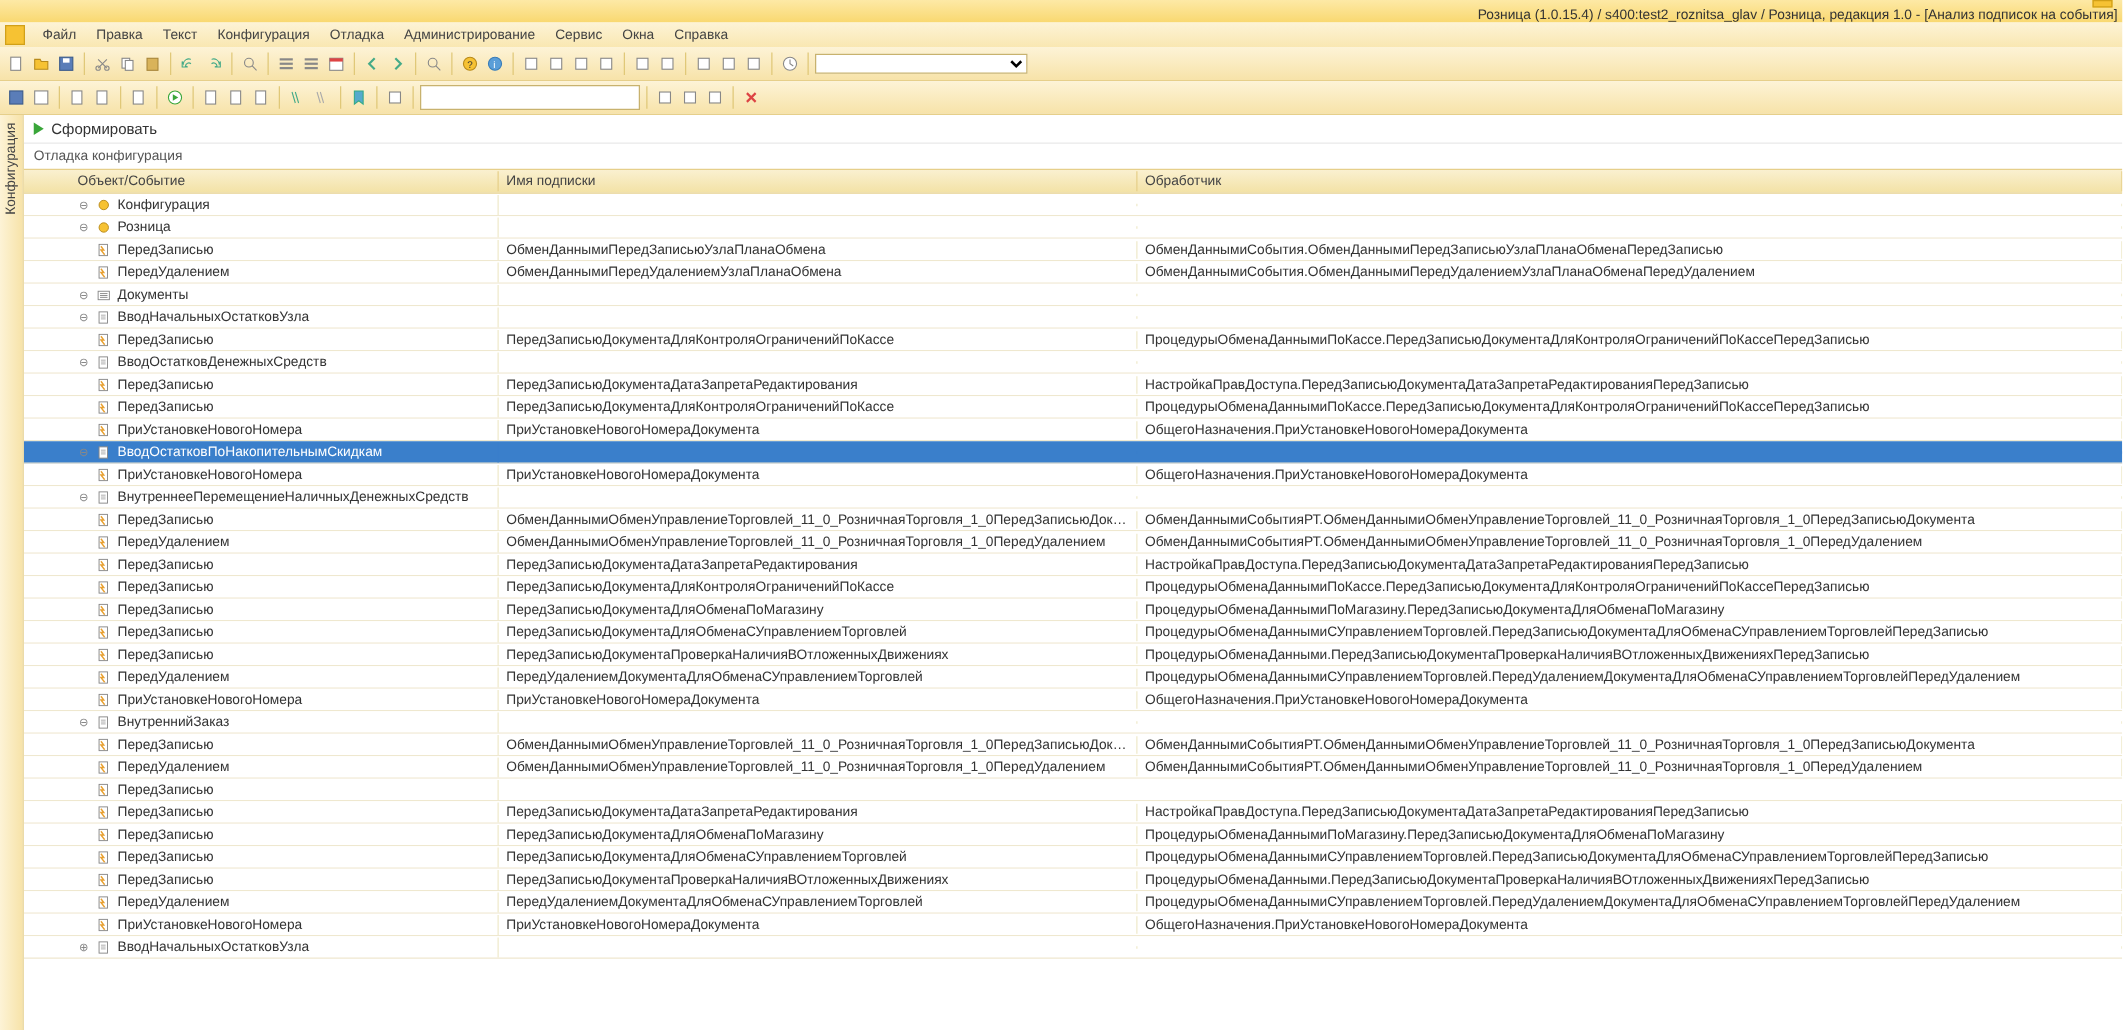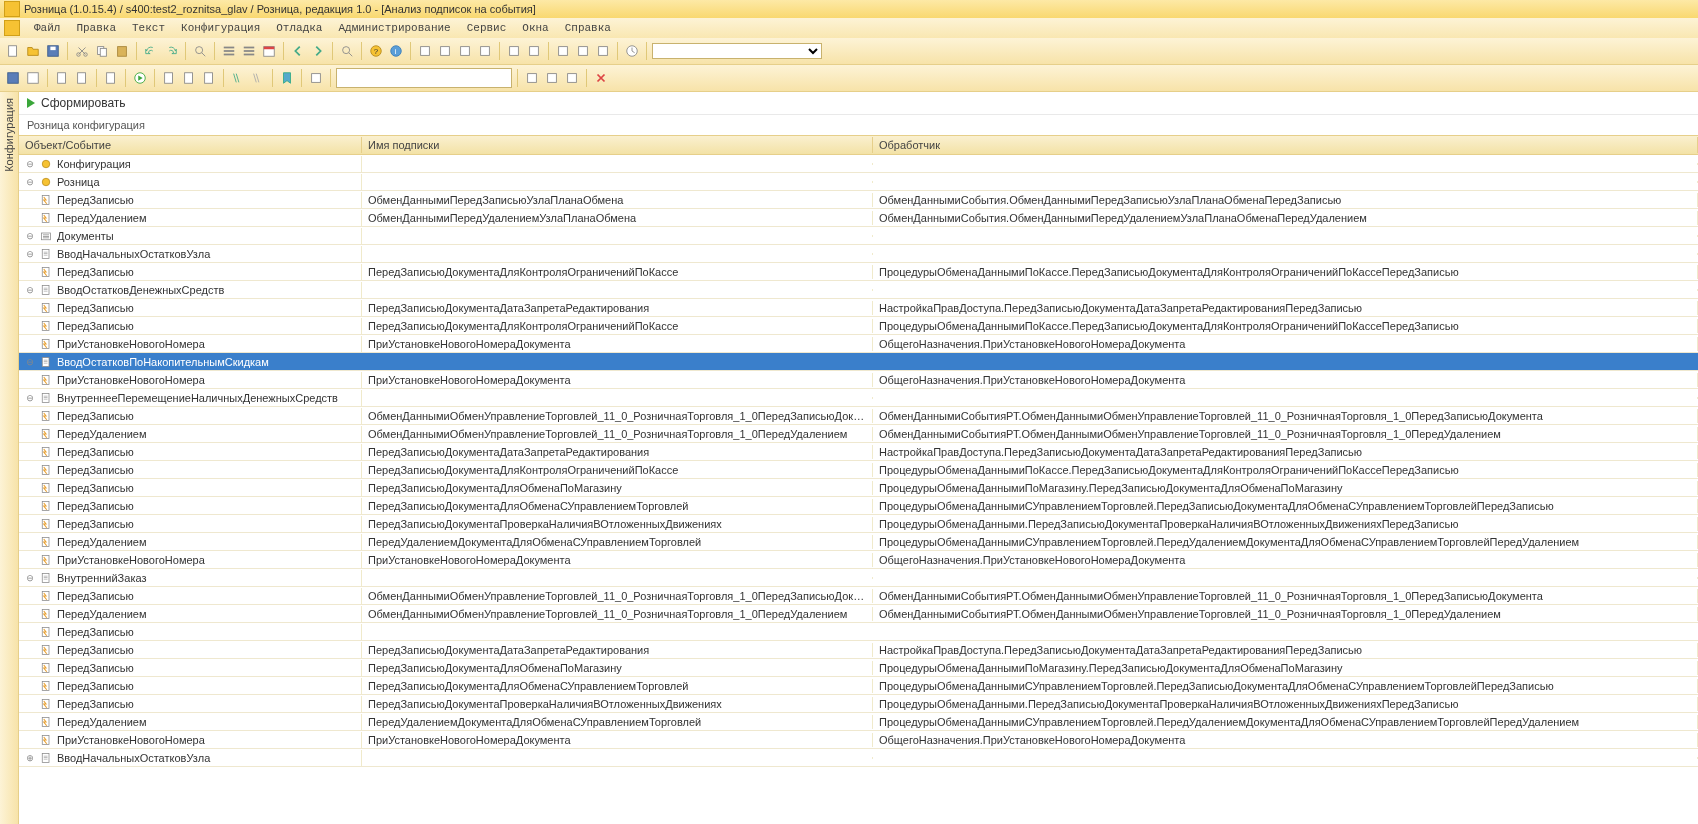--- a/index.html
+++ b/index.html
@@ -1,37 +1,37 @@
 <!DOCTYPE html>
 <html><head>
 <meta charset="utf-8">
 <style>
 html,body{margin:0;padding:0;font-family:"Segoe UI",Tahoma,Arial,sans-serif;font-size:11px;color:#333;background:#fff;overflow:hidden;}
 body{width:1698px;height:824px;}
-.titlebar{background:linear-gradient(#fde9a6,#f9d870);height:18px;display:flex;align-items:center;padding:0 4px;font-size:11px;color:#333;white-space:nowrap;overflow:hidden;}
+.titlebar{background:linear-gradient(#fde9a6,#f9d870);height:18px;display:flex;align-items:flex-end;padding:0 4px;font-size:11px;color:#333;white-space:nowrap;overflow:hidden;flex-direction:column;}
 .titlebar .icon{width:14px;height:14px;background:#f6c233;margin-right:4px;border:1px solid #d1a018;}
-.menubar{background:linear-gradient(#fdf3d6,#f9e7b1);height:20px;display:flex;align-items:center;padding:0 4px;font-size:11px;color:#444;font-family:Liberation Mono, monospace;}
+.menubar{background:linear-gradient(#fdf3d6,#f9e7b1);height:20px;display:flex;align-items:center;padding:0 4px;font-size:11px;color:#444;}
 .menubar .mitem{padding:2px 8px;cursor:default;}
 .toolbar{background:linear-gradient(#fdf3d6,#f7e3a9);height:26px;display:flex;align-items:center;padding:0 4px;gap:2px;border-bottom:1px solid #e6cf8a;}
 .toolbar .tbtn{width:18px;height:18px;display:flex;align-items:center;justify-content:center;cursor:default;border-radius:2px;}
 .toolbar .tsep{width:1px;height:18px;background:#e0c878;margin:0 3px;}
 .toolbar .tinput{height:16px;width:170px;border:1px solid #c8b26e;background:#fff;}
 .toolbar .tselect{height:16px;width:170px;border:1px solid #c8b26e;background:#fff;}
 .tbtn svg{width:14px;height:14px;}
 .wrap{display:flex;height:calc(100% - 90px);}
 .sidetab{width:18px;background:linear-gradient(90deg,#fdf3d6,#f7e3a9);border-right:1px solid #e6cf8a;display:flex;align-items:flex-start;justify-content:center;padding-top:6px;}
 .sidetab span{writing-mode:vertical-rl;transform:rotate(180deg);font-size:11px;color:#444;}
 .main{flex:1;display:flex;flex-direction:column;overflow:hidden;}
 .formbtn{display:flex;align-items:center;gap:6px;padding:4px 8px;background:#fff;border-bottom:1px solid #e9e9e9;}
 .formbtn .play{width:0;height:0;border-left:8px solid #3aa63a;border-top:5px solid transparent;border-bottom:5px solid transparent;}
 .formbtn b{font-weight:normal;color:#333;font-size:12px;}
 .subtitle{padding:4px 8px;color:#555;font-size:11px;}
 .gridhdr{display:flex;background:linear-gradient(#faf0d0,#f3e2a6);border-top:1px solid #e6cf8a;border-bottom:1px solid #e6cf8a;height:18px;align-items:center;font-size:11px;color:#444;}
 .gridhdr .col{padding:2px 6px;border-right:1px solid #e6cf8a;white-space:nowrap;overflow:hidden;}
-.c1{width:330px;}
+.c1{width:330px;margin-left:37px;}
 .c2{width:498px;}
 .c3{flex:1;}
 .gridbody{flex:1;overflow:auto;}
 .row{display:flex;align-items:center;height:17px;font-size:11px;border-bottom:1px solid #efe8cf;background:#fff;white-space:nowrap;}
 .row .c1{display:flex;align-items:center;gap:4px;padding-left:var(--ind,6px);}
 .row .cell{padding:1px 6px;border-right:1px solid #f0eacb;overflow:hidden;text-overflow:ellipsis;}
 .row.sel{background:#3a7fcb;color:#fff;}
 .row.sel .cell{border-right-color:#3a7fcb;}
 .tw{width:10px;height:10px;display:flex;align-items:center;justify-content:center;color:#888;font-size:9px;user-select:none;}
 .ic{width:14px;height:14px;display:flex;align-items:center;justify-content:center;}
@@ -325,21 +325,21 @@
 
 <div class="wrap">
   <div class="sidetab">
     <span>Конфигурация</span>
   </div>
   <div class="main">
     <div class="formbtn">
       <span class="play"></span>
       <b>Сформировать</b>
     </div>
-    <div class="subtitle">Розница конфигурация</div>
+    <div class="subtitle">Отладка конфигурация</div>
     <div class="gridhdr">
       <div class="col c1">Объект/Событие</div>
       <div class="col c2">Имя подписки</div>
       <div class="col c3">Обработчик</div>
     </div>
     <div class="gridbody" id="gridbody">
         <div class="row">
           <div class="cell c1" style="--ind: 10px;">
             <span class="tw">⊖</span>
             <span class="ic">

